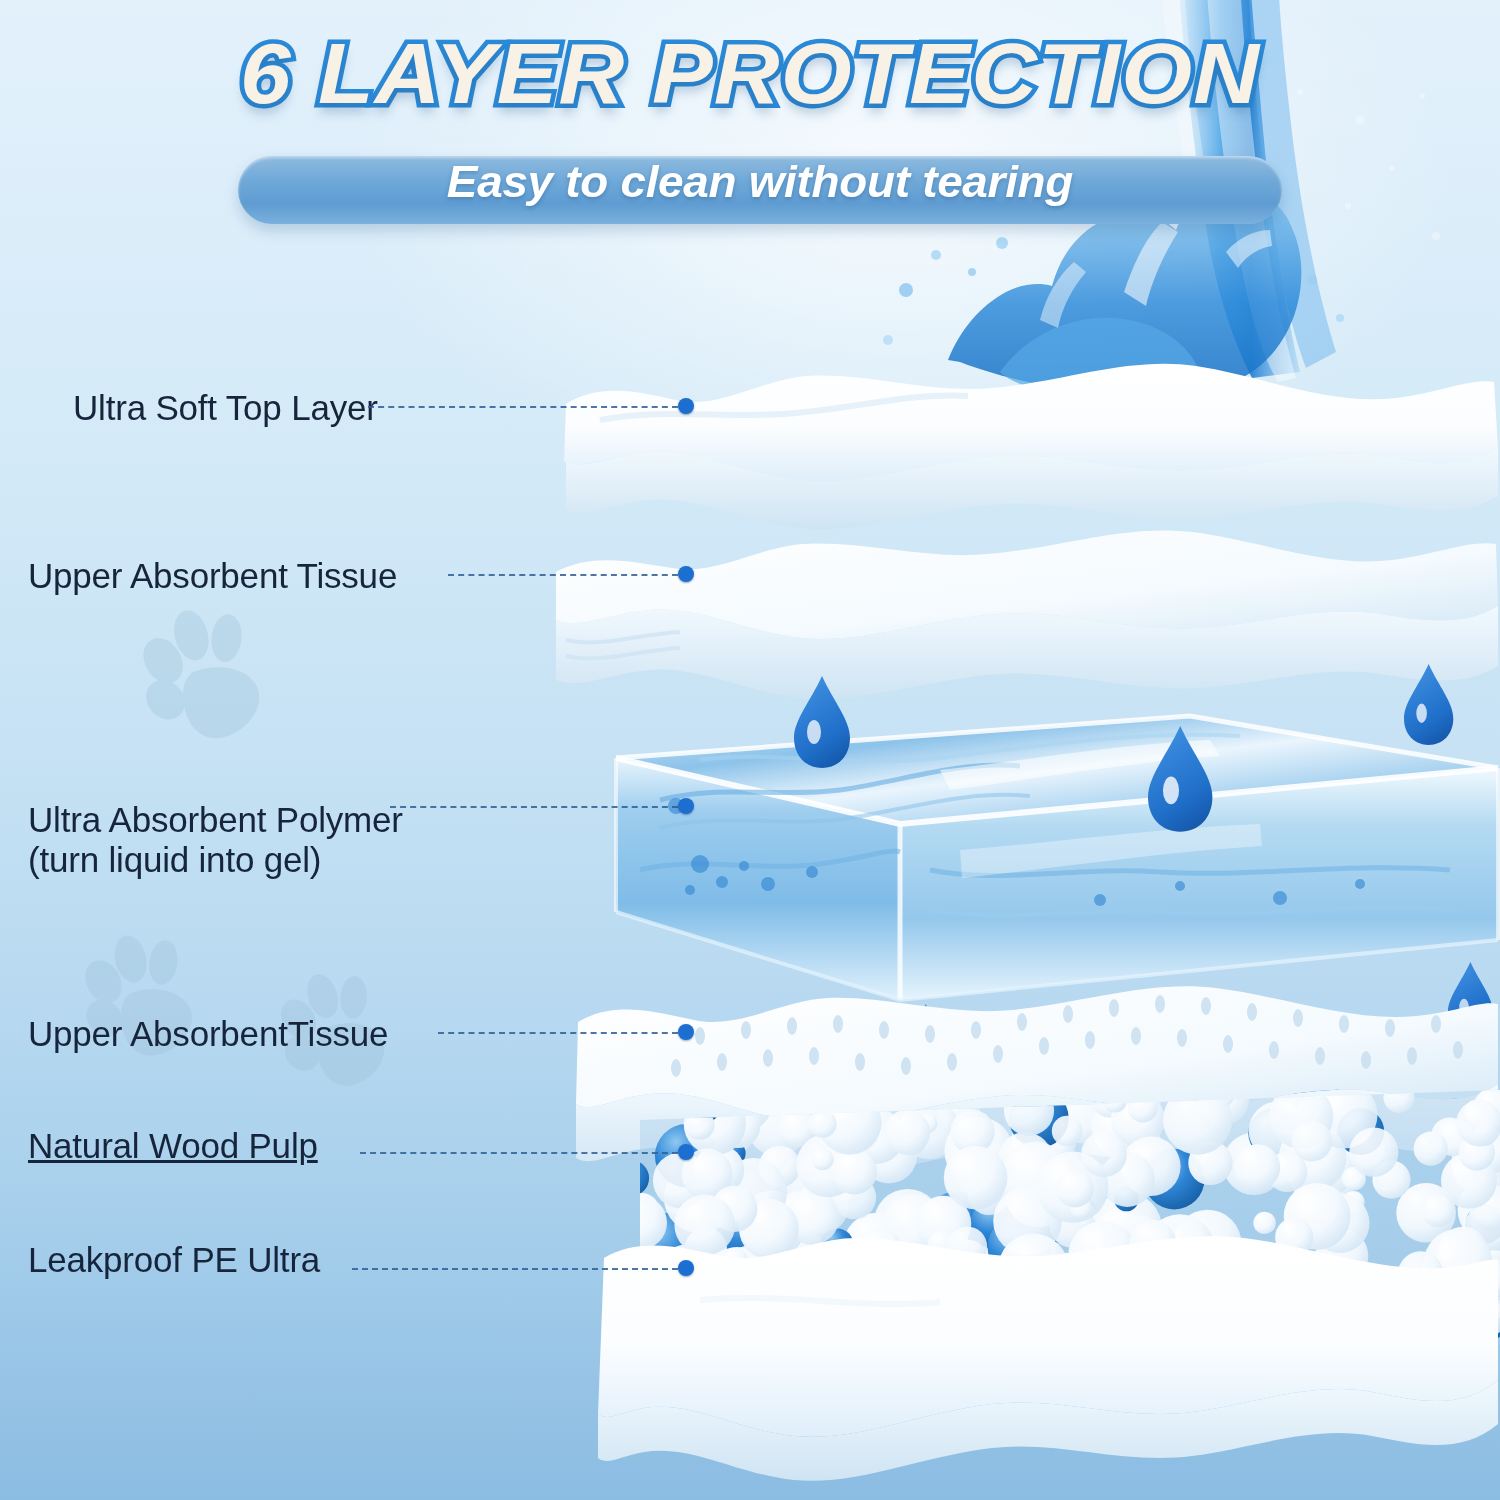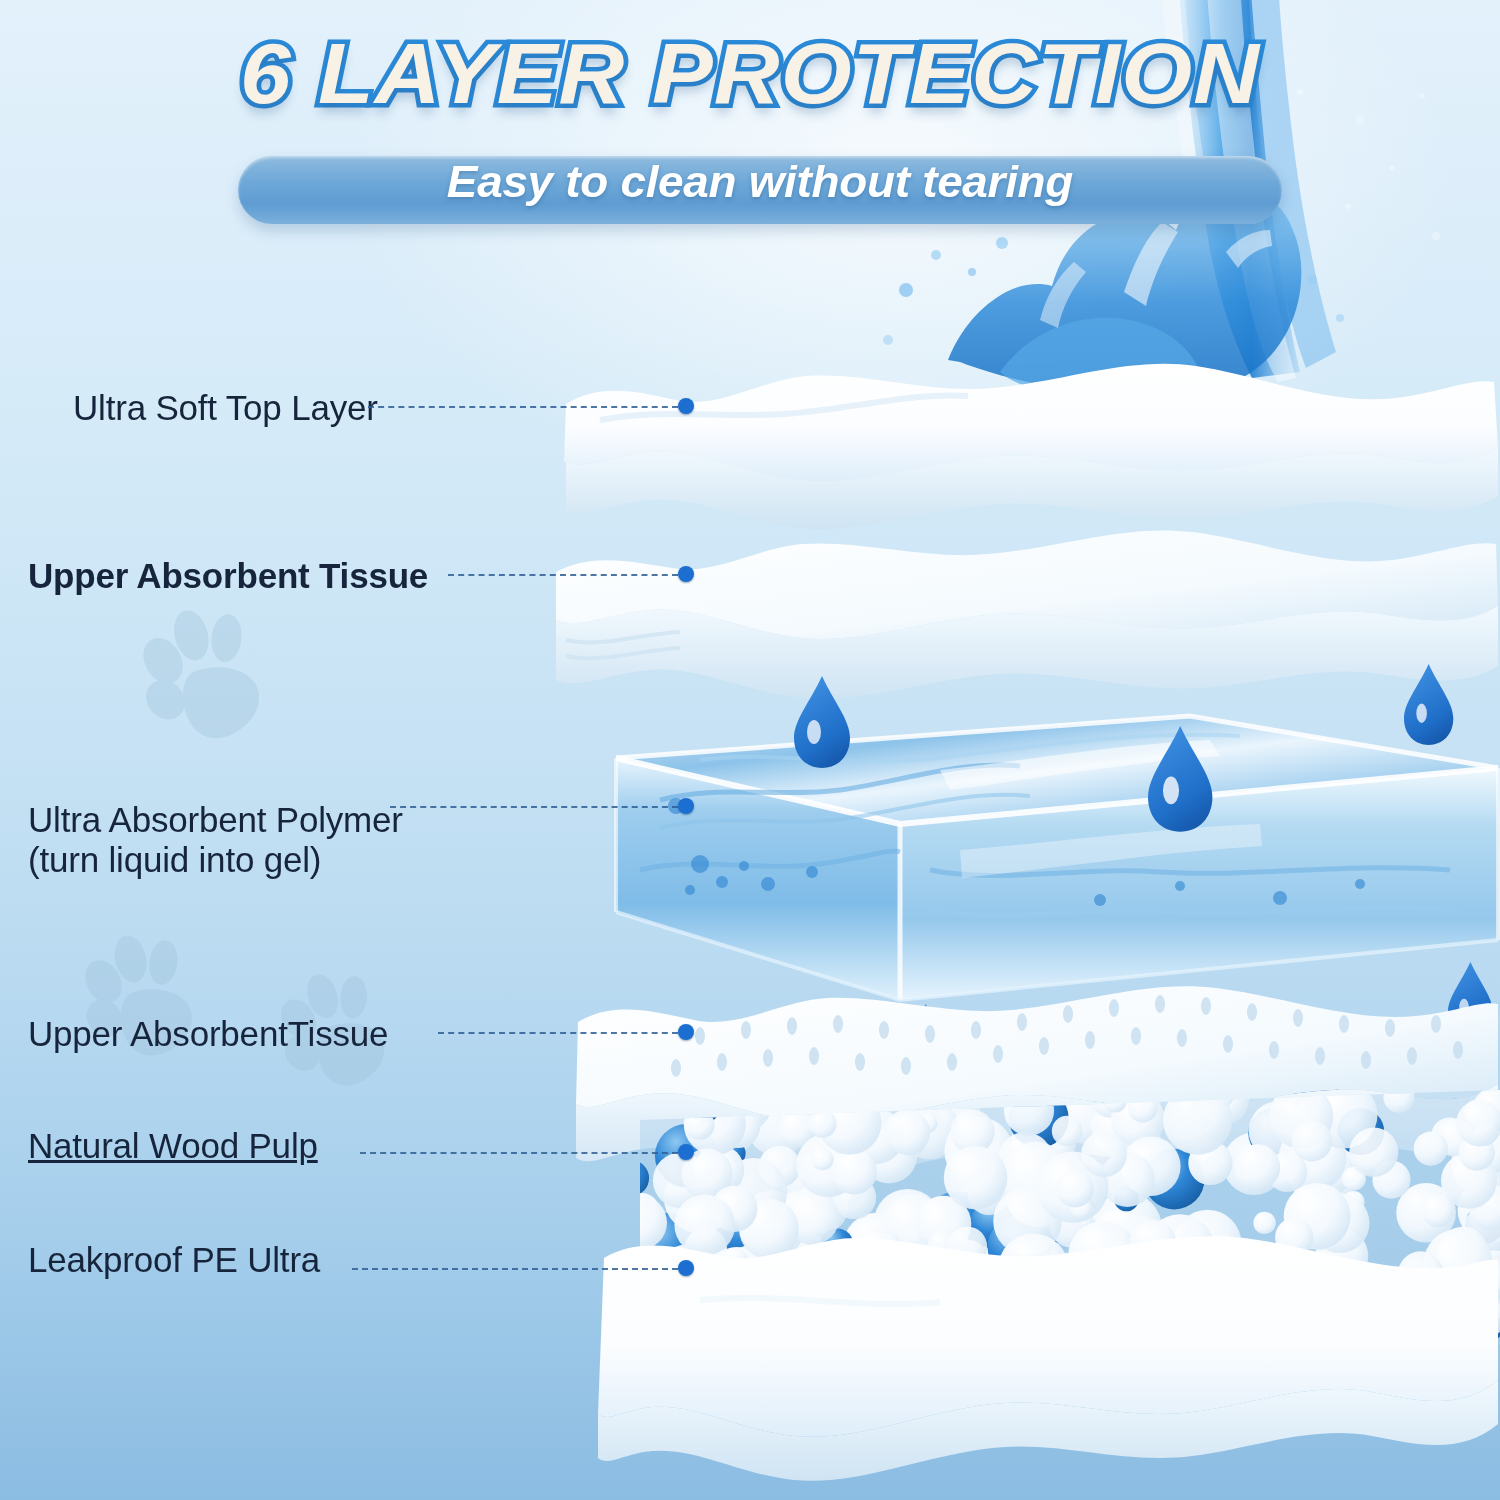--- a/index.html
+++ b/index.html
@@ -731,21 +731,21 @@
   </div>
 
   <div class="subpill">
     <span>Easy to clean without tearing</span>
   </div>
 
   <div id="callout-host">
       <div class="label" style="left: 40px; top: 388px; margin-left: 33px;">Ultra Soft Top Layer</div>
       <div class="leader" style="left: 368px; top: 406px; width: 310px;"></div>
       <div class="dot" style="left: 678px; top: 398px; background: rgb(28, 111, 208);"></div>
-      <div class="label" style="left: 28px; top: 556px; font-weight: bold;">Upper Absorbent Tissue</div>
+      <div class="label" style="left: 28px; top: 556px;">Upper Absorbent Tissue</div>
       <div class="leader" style="left: 448px; top: 574px; width: 230px;"></div>
       <div class="dot" style="left: 678px; top: 566px; background: rgb(28, 111, 208);"></div>
       <div class="label" style="left: 28px; top: 800px;">Ultra Absorbent Polymer
 (turn liquid into gel)</div>
       <div class="leader" style="left: 390px; top: 806px; width: 288px;"></div>
       <div class="dot" style="left: 678px; top: 798px; background: rgb(28, 111, 208);"></div>
       <div class="label" style="left: 28px; top: 1014px;">Upper AbsorbentTissue</div>
       <div class="leader" style="left: 438px; top: 1032px; width: 240px;"></div>
       <div class="dot" style="left: 678px; top: 1024px; background: rgb(28, 111, 208);"></div>
       <div class="label" style="left: 28px; top: 1126px; text-decoration: underline;">Natural Wood Pulp</div>

